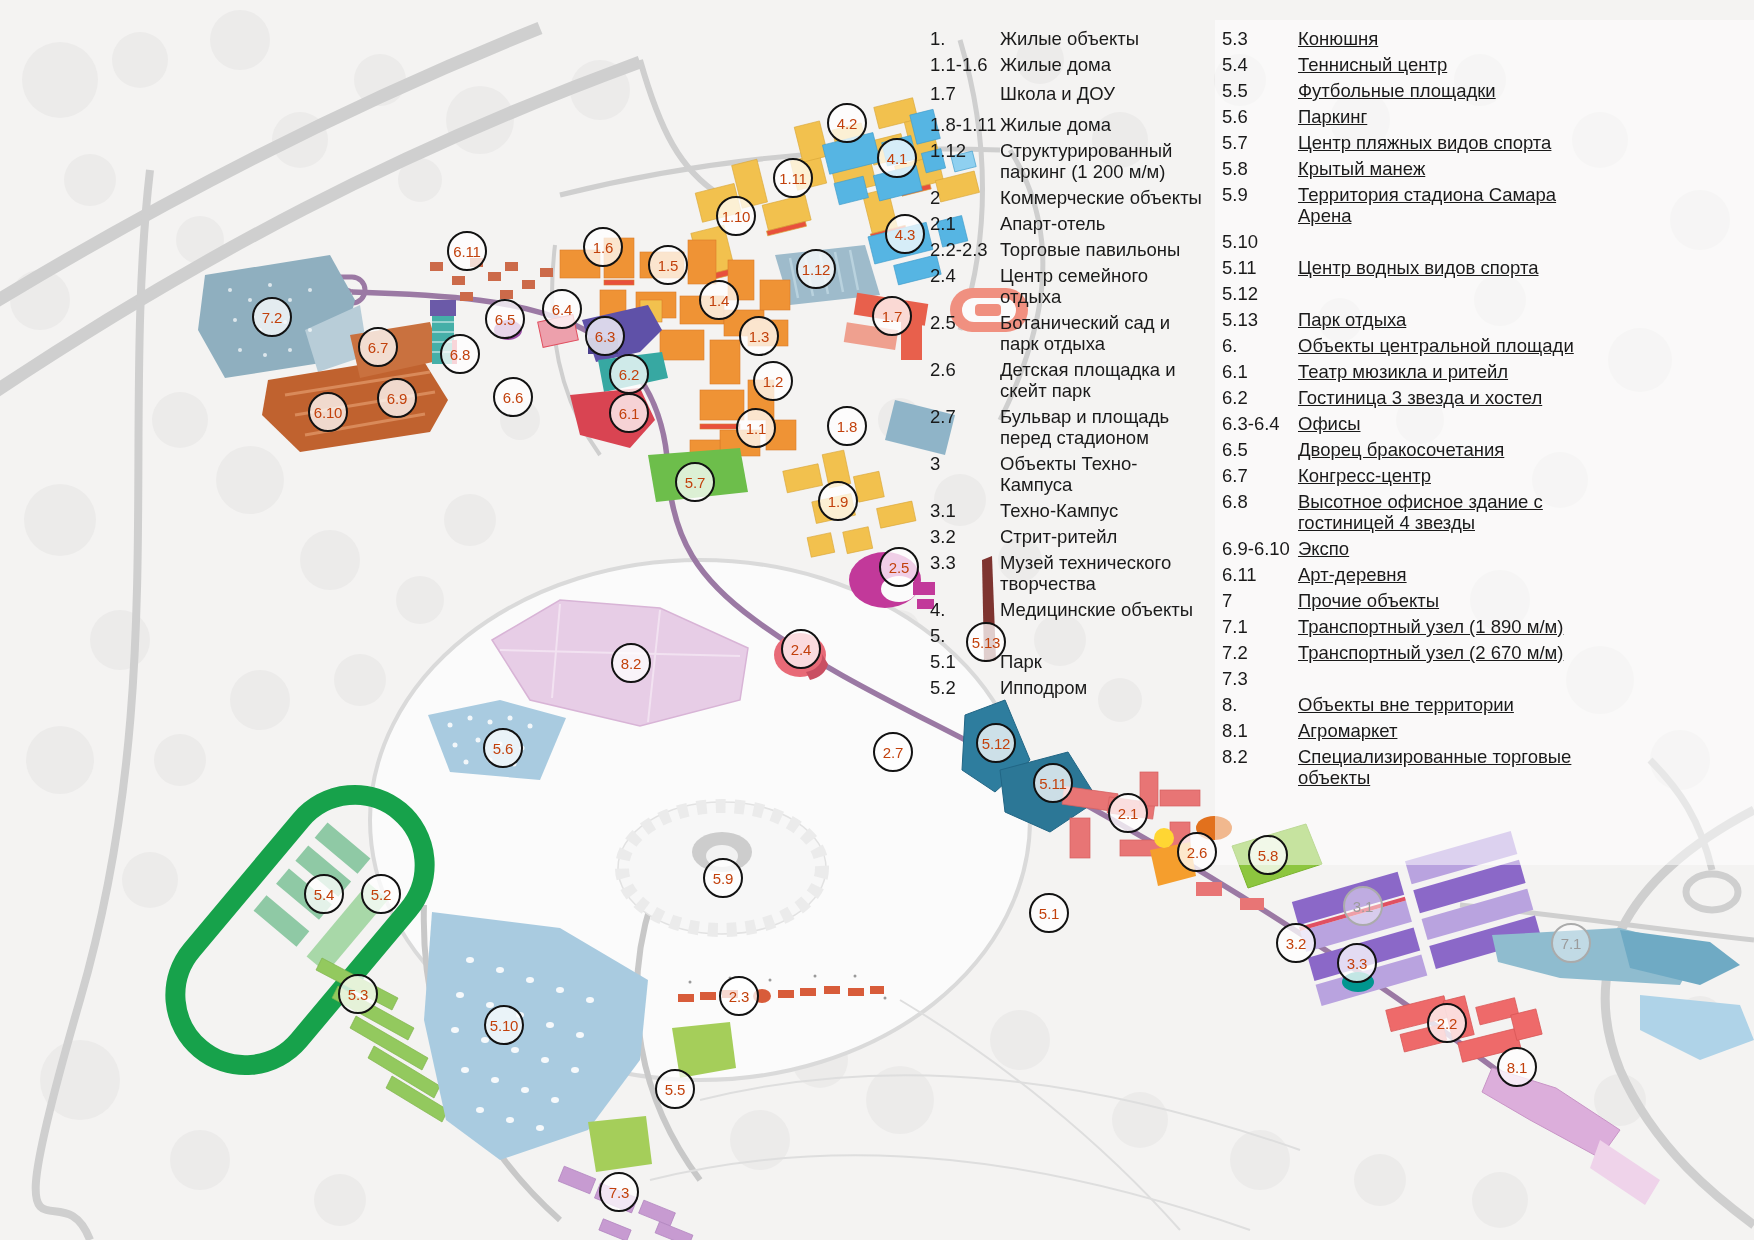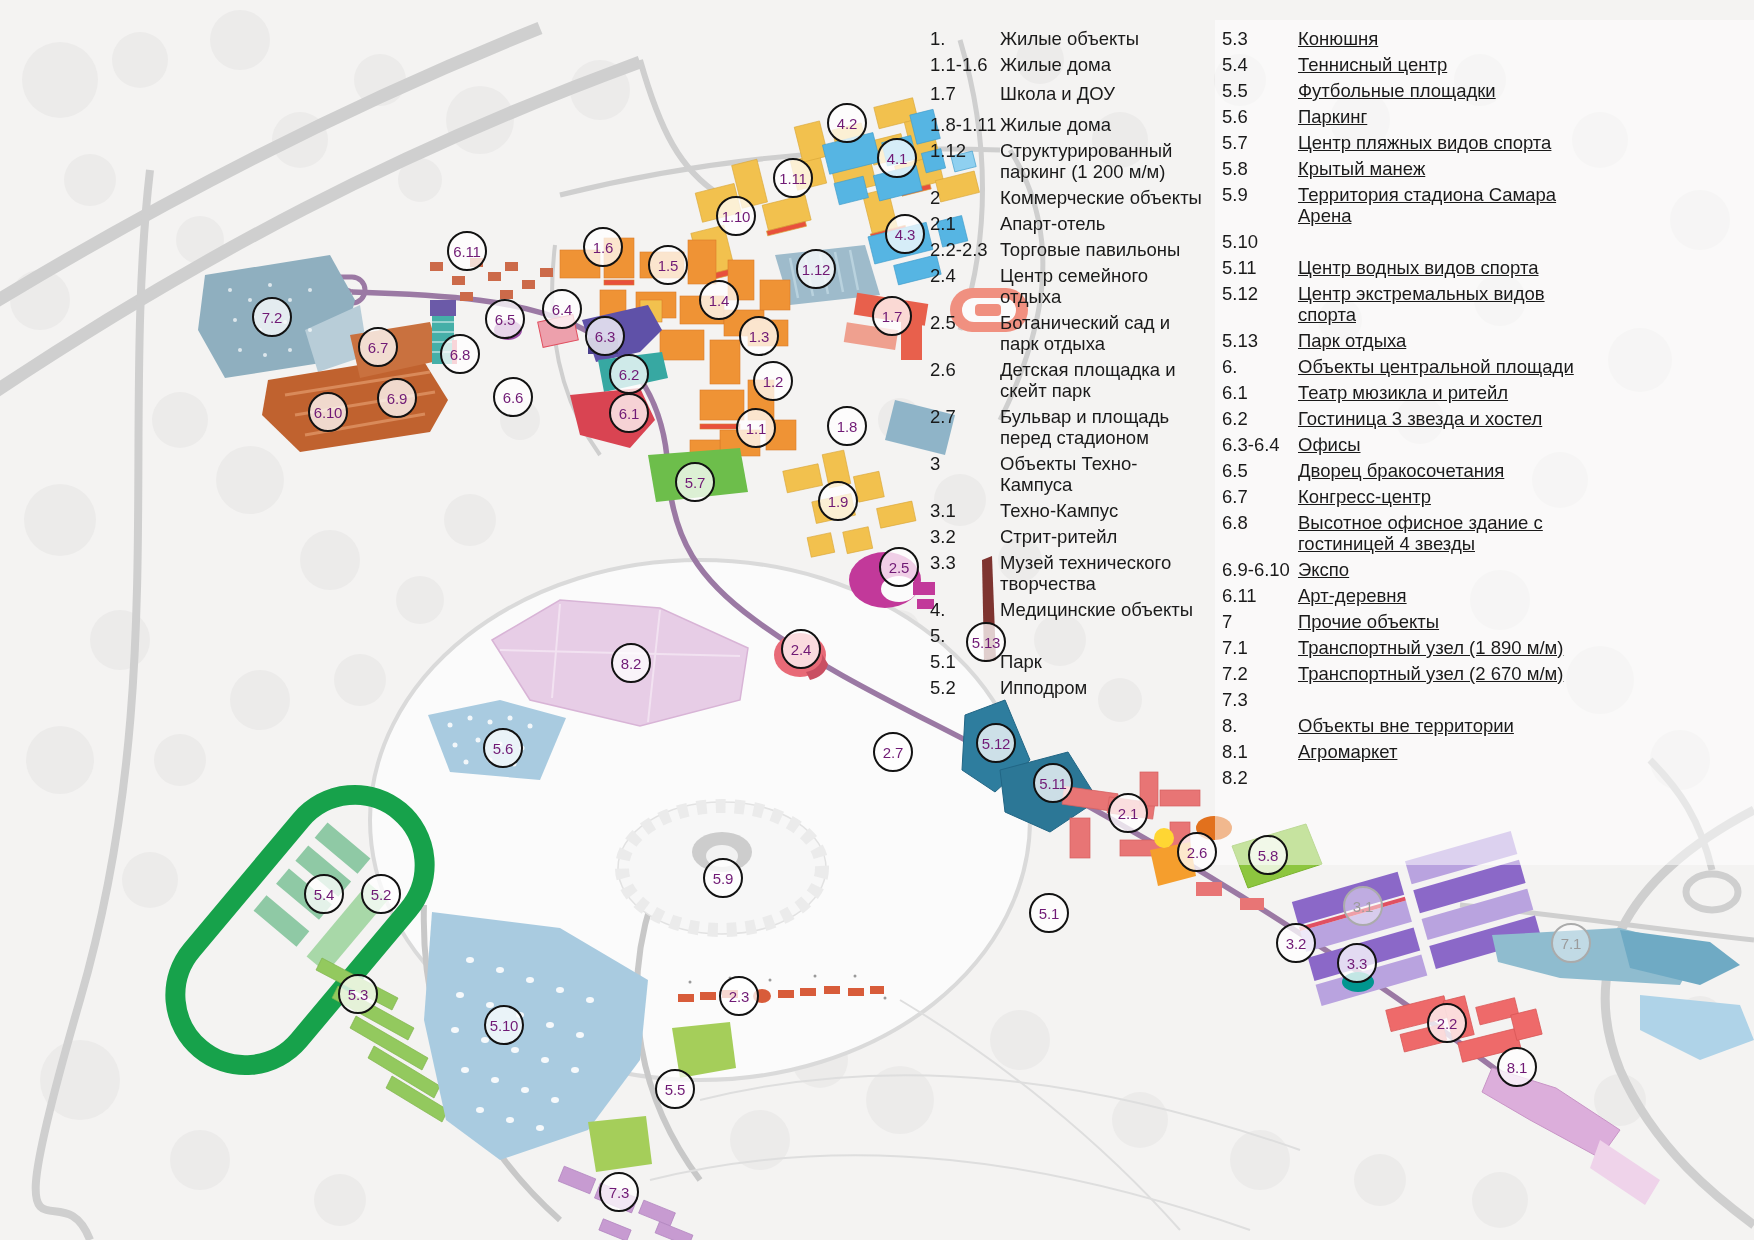--- a/index.html
+++ b/index.html
@@ -4,21 +4,21 @@
 <style>
   html,body{margin:0;padding:0;background:#e9e8e7;}
   .stage{position:relative;width:1754px;height:1240px;overflow:hidden;
          background:#f4f3f2;font-family:"Liberation Sans",sans-serif;}
   .stage svg{position:absolute;left:0;top:0;z-index:0;}
   .backdrop{position:absolute;z-index:1;background:rgba(255,255,255,.5);}
   #markers{position:absolute;left:0;top:0;width:100%;height:100%;z-index:2;}
   .marker{position:absolute;width:40px;height:40px;border-radius:50%;
           border:2.5px solid #121212;background:rgba(255,255,255,.76);
           display:flex;align-items:center;justify-content:center;
-          font-size:15px;letter-spacing:-.2px;color:#701a75;box-sizing:border-box;}
+          font-size:15px;letter-spacing:-.2px;color:#c2410c;box-sizing:border-box;}
   .marker.muted{border-color:#ababab;color:#9b9b9b;background:rgba(255,255,255,.45);}
   .legend{position:absolute;z-index:3;color:#1a1a1a;font-size:18.5px;line-height:21px;}
   #legend-col1{left:930px;top:28px;width:280px;}
   #legend-col2{left:1222px;top:28px;width:360px;}
   .lrow{display:flex;margin-bottom:5px;}
   .lnum{flex:0 0 auto;}
   #legend-col1 .lnum{width:70px;}
   #legend-col2 .lnum{width:76px;}
   #legend-col1 .llabel{width:204px;}
   #legend-col2 .llabel{width:278px;text-decoration:underline;}
@@ -613,21 +613,20 @@
       </div>
       <div class="lrow">
         <span class="lnum">5.10</span>
       </div>
       <div class="lrow">
         <span class="lnum">5.11</span>
         <span class="llabel">Центр водных видов спорта</span>
       </div>
       <div class="lrow">
         <span class="lnum">5.12</span>
-        <span class="llabel">Центр экстремальных видов спорта</span>
       </div>
       <div class="lrow">
         <span class="lnum">5.13</span>
         <span class="llabel">Парк отдыха</span>
       </div>
       <div class="lrow">
         <span class="lnum">6.</span>
         <span class="llabel">Объекты центральной площади</span>
       </div>
       <div class="lrow">
@@ -680,16 +679,17 @@
       <div class="lrow">
         <span class="lnum">8.</span>
         <span class="llabel">Объекты вне территории</span>
       </div>
       <div class="lrow">
         <span class="lnum">8.1</span>
         <span class="llabel">Агромаркет</span>
       </div>
       <div class="lrow">
         <span class="lnum">8.2</span>
+        <span class="llabel">Специализированные торговые объекты</span>
       </div>
     </div>
 
 </div>
 
 </body></html>

